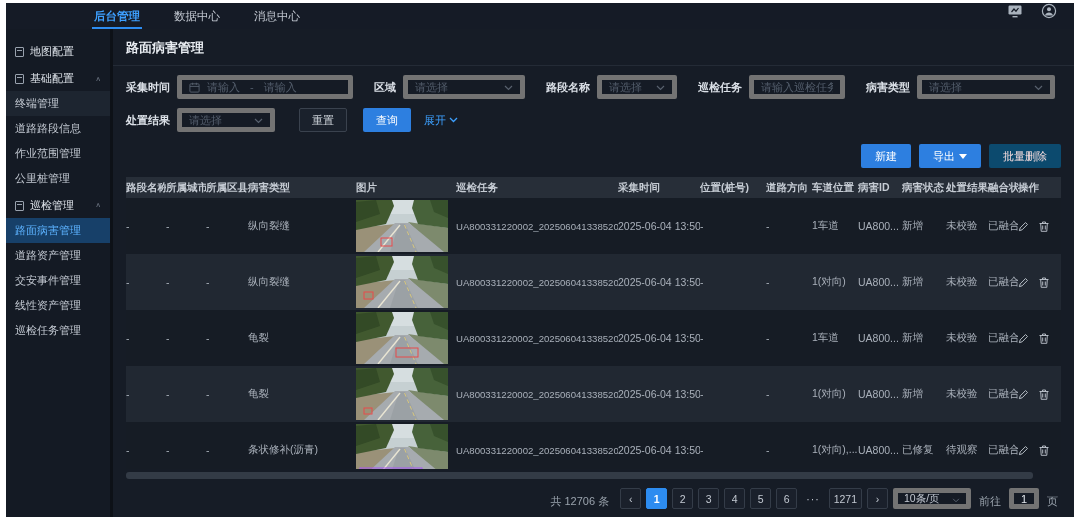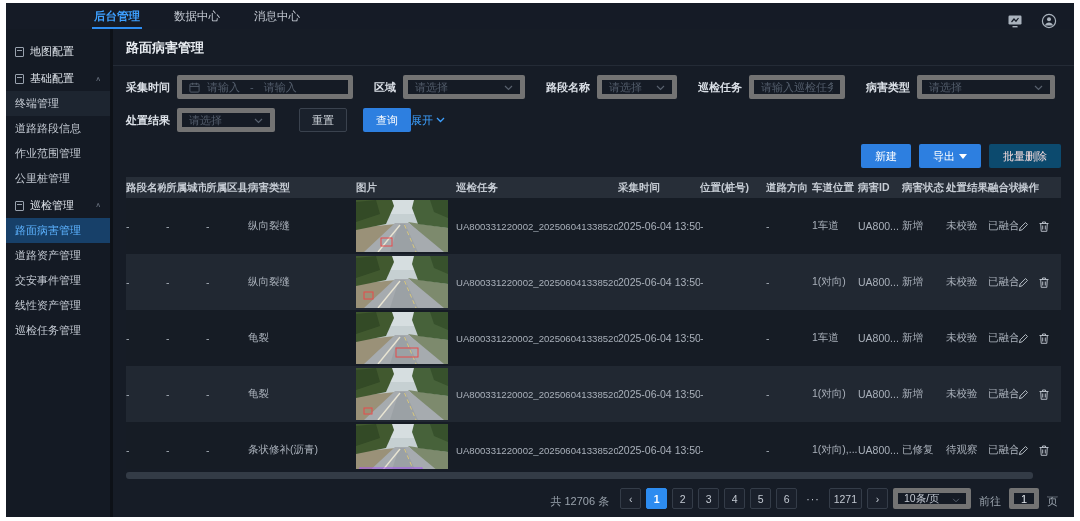--- a/index.html
+++ b/index.html
@@ -1,21 +1,21 @@
 <!DOCTYPE html>
 <html><head>
 <meta charset="utf-8">
 <style>
   * { box-sizing: border-box; margin: 0; padding: 0; }
   html,body { width:1080px; height:521px; background:#ffffff; overflow:hidden;
     font-family:"Liberation Sans","DejaVu Sans",sans-serif; }
   .app { position:absolute; left:6px; top:3px; width:1068px; height:514px; background:#0d1117; }
 
   
-  .topbar { height:26px; background:#151b26; display:flex; align-items:flex-end; }
+  .topbar { height:26px; background:#151b26; display:flex; align-items:flex-start; }
   .topbar-tabs { display:flex; margin-left:86px; gap:30px; height:100%; }
   .tab { font-size:11.5px; color:#c6ccd5; display:flex; align-items:center; padding:0 2px; cursor:pointer; position:relative; }
   .tab.active { color:#3da0ff; font-weight:bold; }
   .tab.active::after { content:""; position:absolute; left:0; right:0; bottom:0; height:2px; background:#2d8cf0; }
   .topbar-right { margin-left:auto; display:flex; align-items:center; gap:16px; margin-right:16px; }
   .tb-icon { width:18px; height:16px; display:flex; align-items:center; justify-content:center; cursor:pointer; }
 
   
   .main { display:flex; height:488px; }
   .sidebar { width:104px; background:#141a24; padding-top:8px; flex:none; }
@@ -211,21 +211,21 @@
             <span class="f-label">处置结果</span>
             <div class="f-box" style="width:98px">
               <span class="ph">请选择</span>
               <span class="chev"><svg width="9" height="6" viewBox="0 0 9 6">
                     <path d="M1 1l3.5 3.5L8 1" stroke="#58616e" fill="none" stroke-width="1.2"></path>
                   </svg></span>
             </div>
           </div>
           <button class="btn btn-ghost" style="margin-left:3px;width:48px">重置</button>
           <button class="btn btn-primary" style="margin-left:16px;width:48px">查询</button>
-          <span class="link" style="">
+          <span class="link" style="margin-left:13px">
             <span>展开</span>
             <svg width="9" height="6" viewBox="0 0 9 6">
                 <path d="M1 1l3.5 3.5L8 1" stroke="#3da0ff" fill="none" stroke-width="1.3"></path>
               </svg>
           </span>
         </div>
       </div>
 
       <div class="actions-row">
         <button class="btn btn-primary">新建</button>

